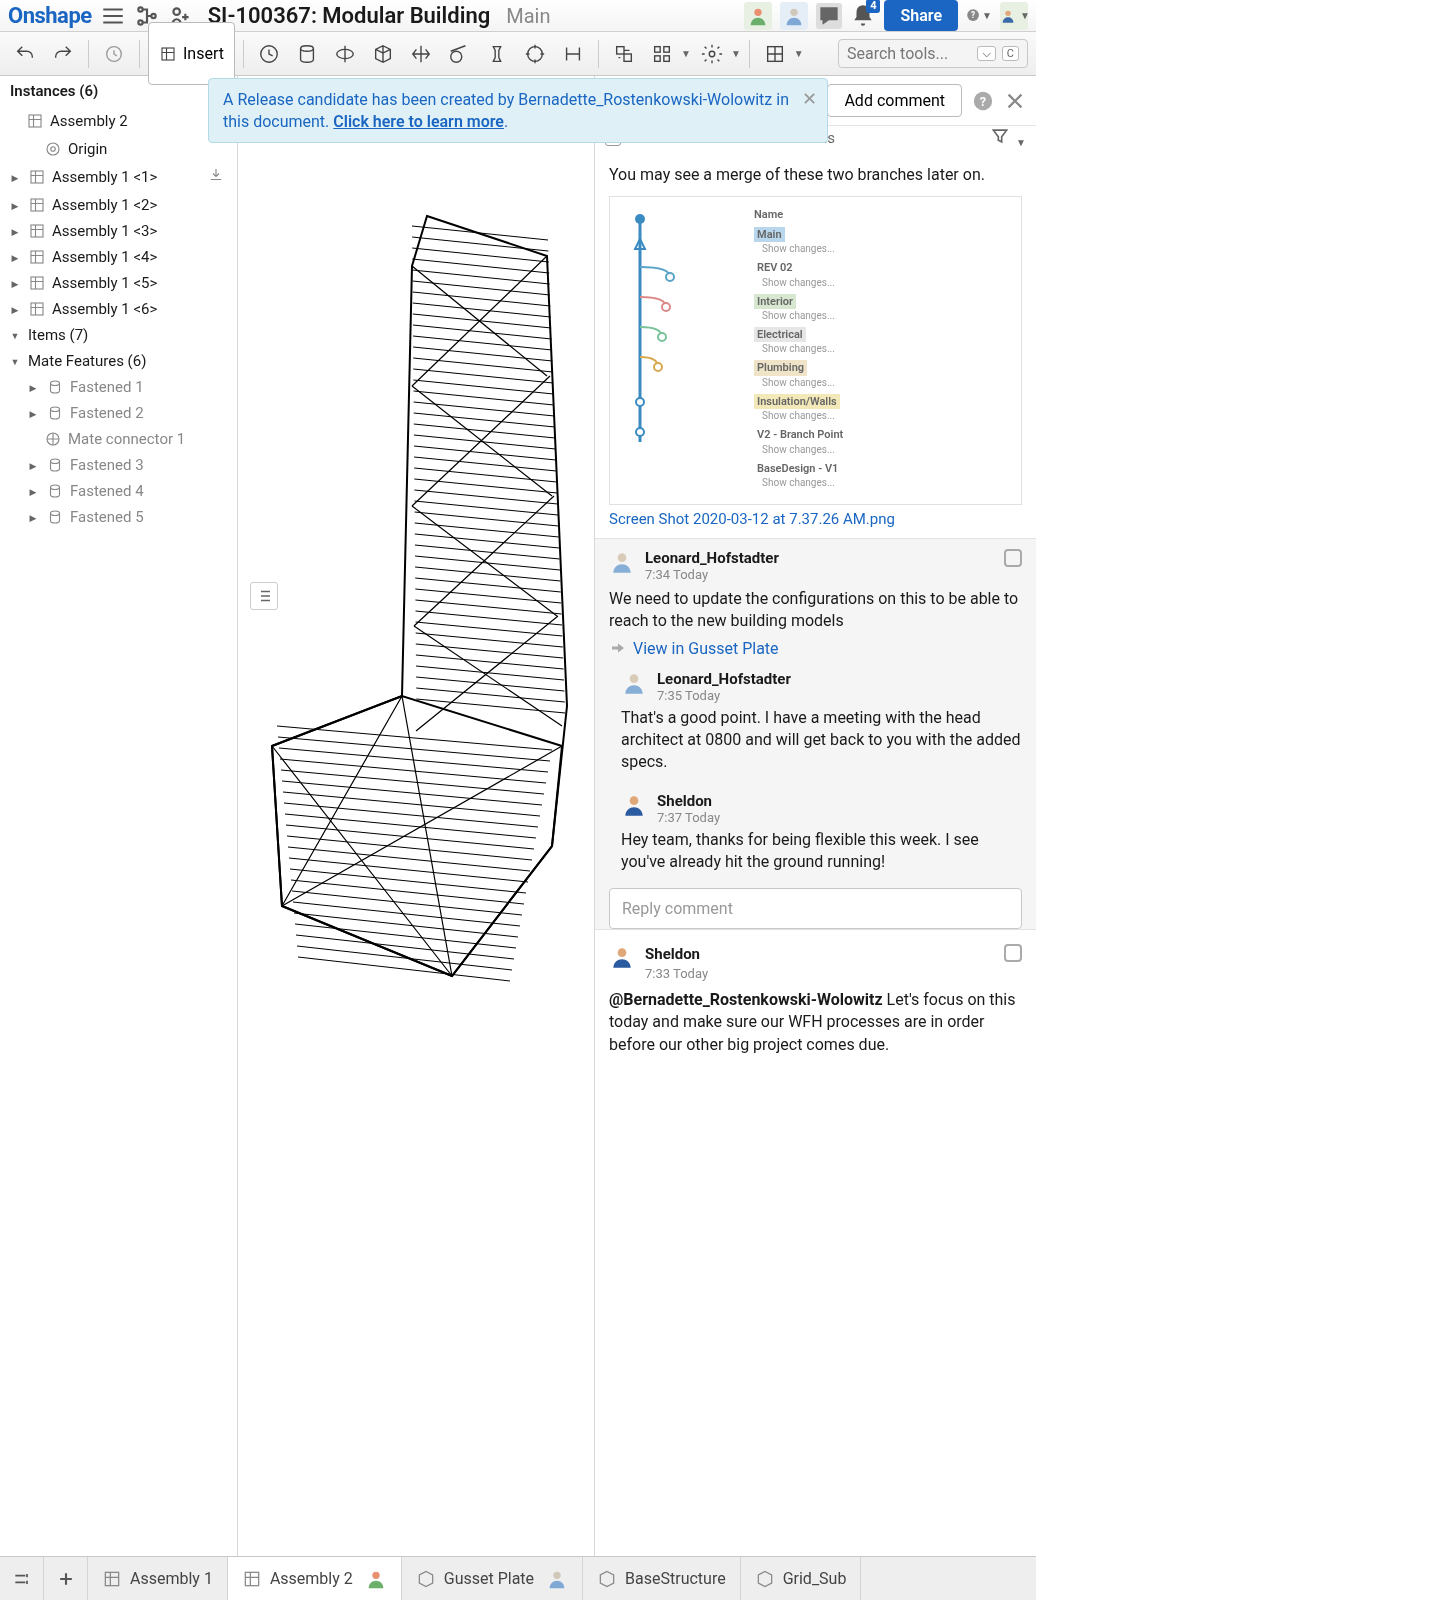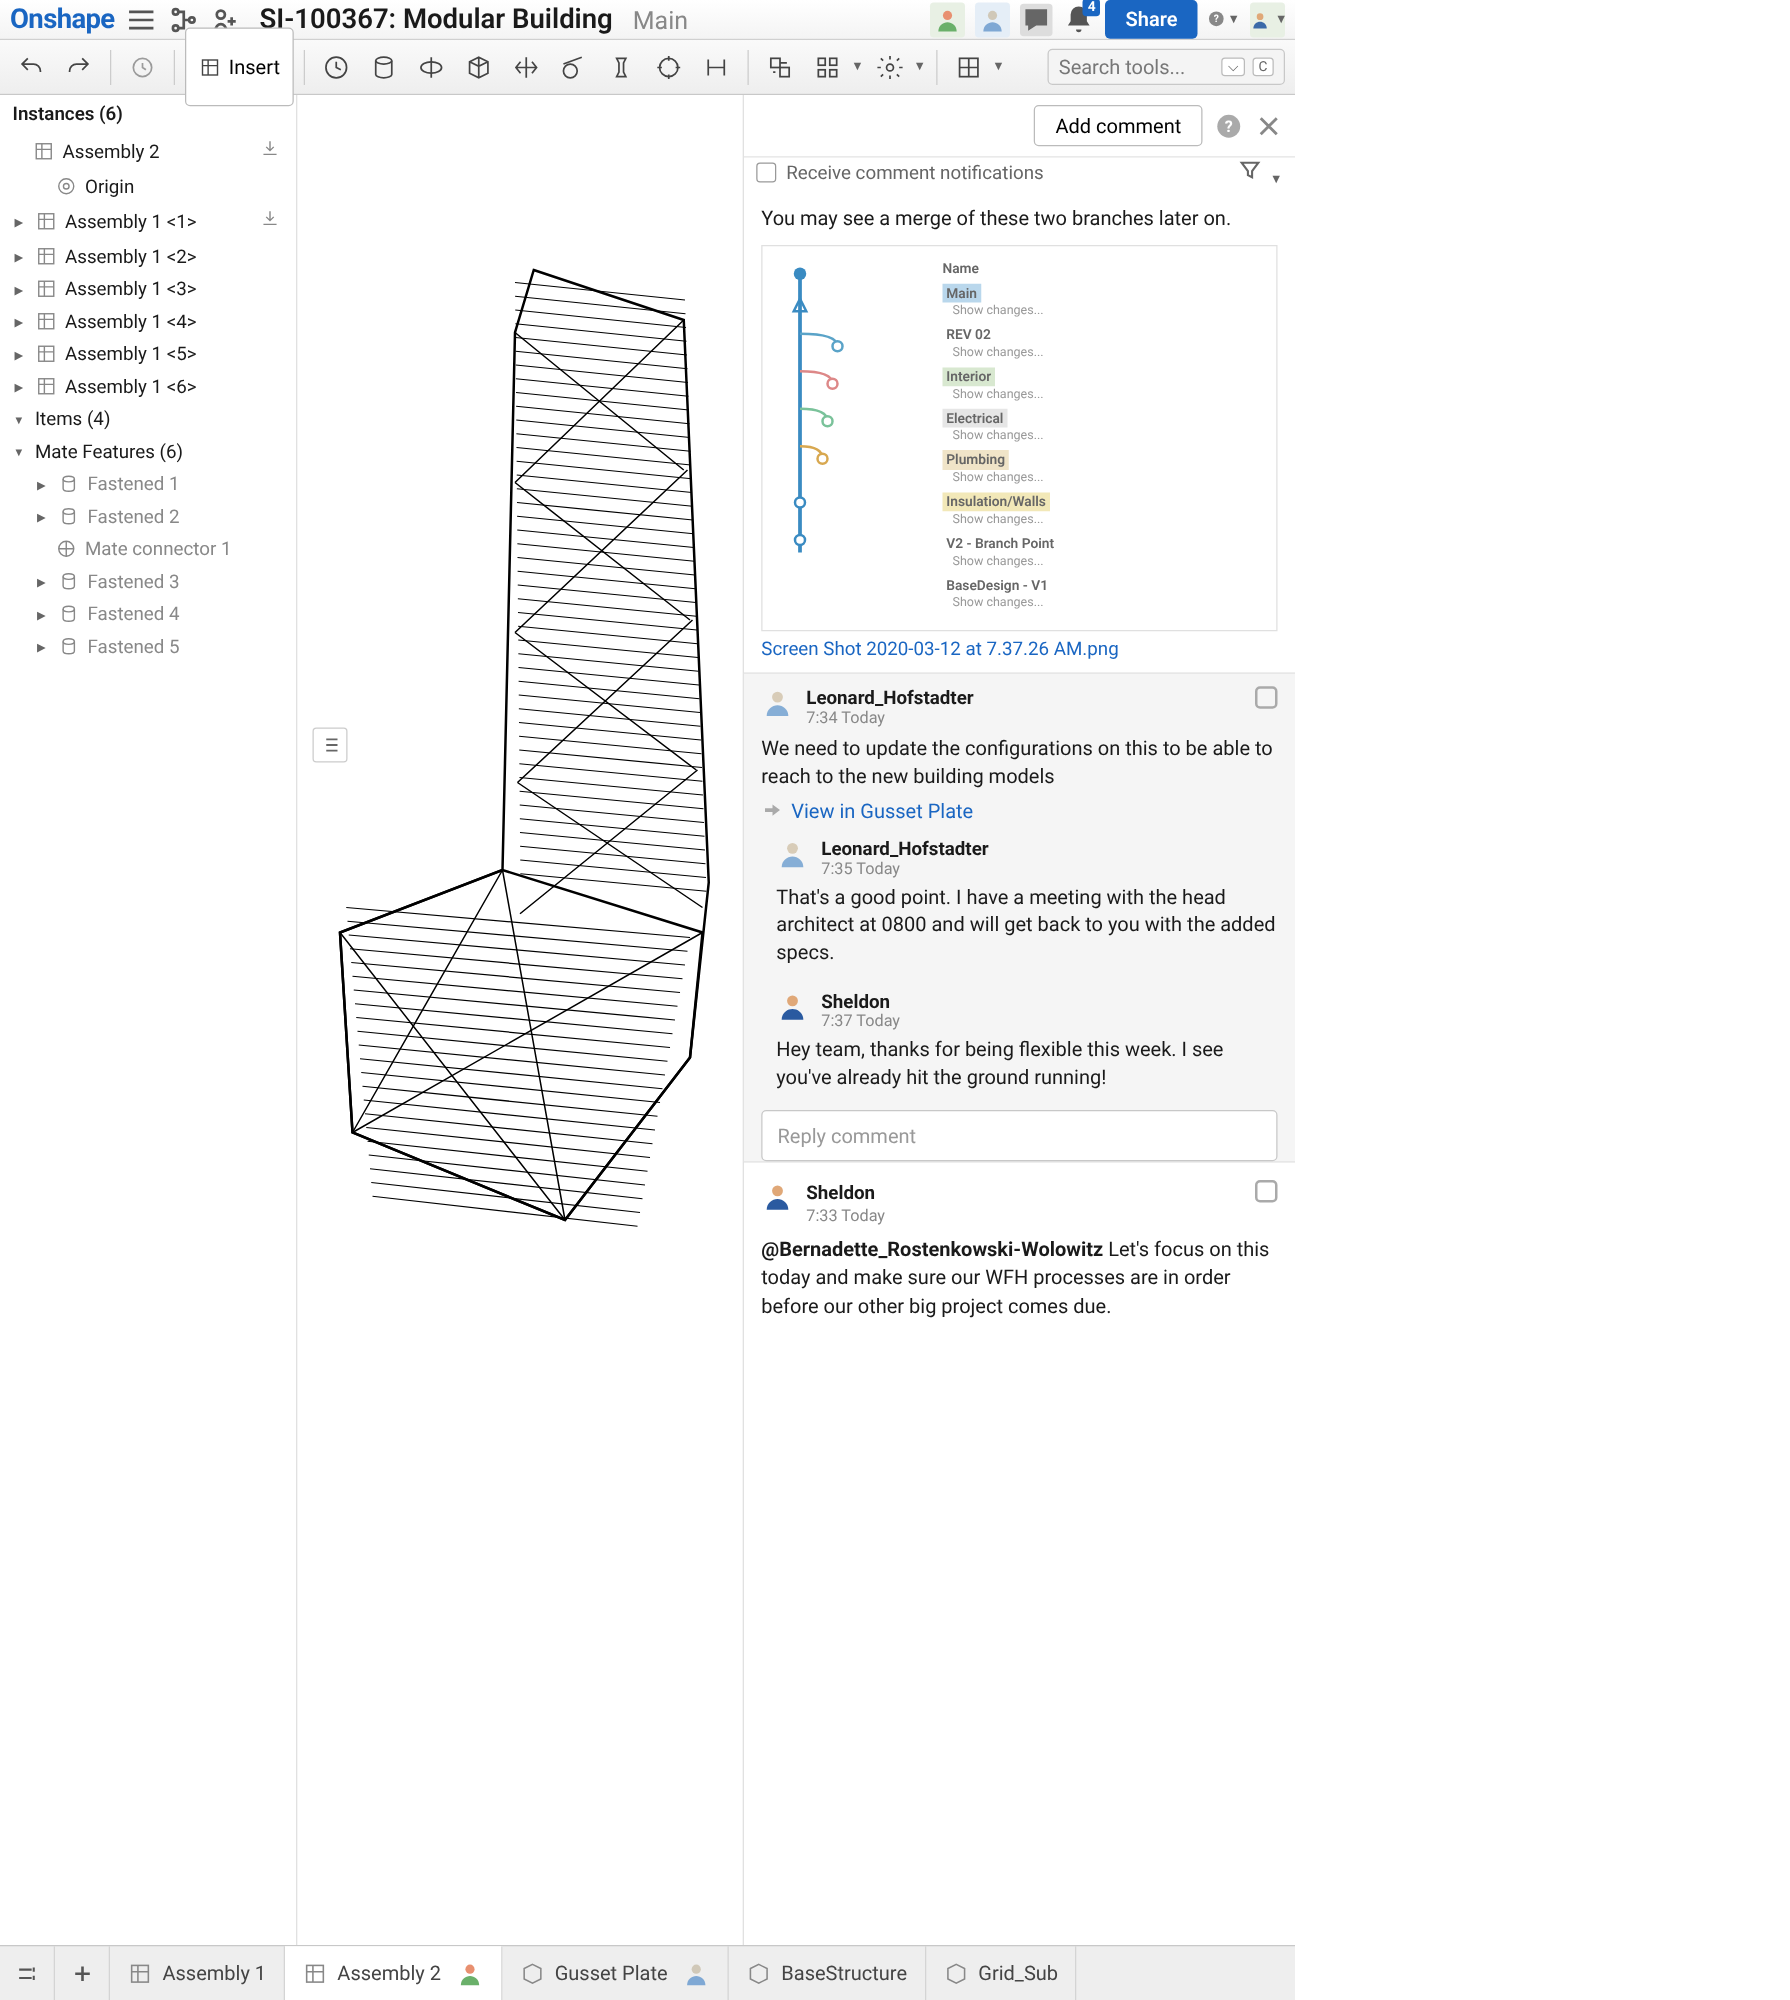--- a/index.html
+++ b/index.html
@@ -355,21 +355,21 @@
       <div class="tree-row">
           <span class="chev svg-chev-r"></span>
           <span class="tree-ic"><svg viewBox="0 0 24 24">
               <rect x="4" y="4" width="16" height="16"></rect>
               <path d="M4 10h16M10 4v16"></path>
             </svg></span>
           <span class="tree-label">Assembly 1 &lt;6&gt;</span>
         </div>
       <div class="tree-row">
           <span class="chev svg-chev-d"></span>
-          <span class="tree-label" style="font-weight:400">Items (4)</span>
+          <span class="tree-label" style="font-weight:400">Items (7)</span>
         </div>
       <div class="tree-row">
           <span class="chev svg-chev-d"></span>
           <span class="tree-label" style="font-weight:400">Mate Features (6)</span>
         </div>
       <div class="tree-row">
           <span class="ind"></span>
           <span class="chev svg-chev-r"></span>
           <span class="tree-ic"><svg viewBox="0 0 24 24">
               <ellipse cx="12" cy="7" rx="6" ry="3"></ellipse>
@@ -418,20 +418,24 @@
           <span class="chev svg-chev-r"></span>
           <span class="tree-ic"><svg viewBox="0 0 24 24">
               <ellipse cx="12" cy="7" rx="6" ry="3"></ellipse>
               <path d="M6 7v10a6 3 0 0012 0V7"></path>
             </svg></span>
           <span class="tree-label" style="color:#888">Fastened 5</span>
         </div>
     </div>
 
     <div class="canvas">
+      <div class="notif-banner">
+        <span>A Release candidate has been created by Bernadette_Rostenkowski-Wolowitz in this document. </span><a href="#">Click here to learn more</a>.
+        <span class="notif-close">✕</span>
+      </div>
       <div class="canvas-tool">
           <svg width="18" height="18" viewBox="0 0 24 24" stroke="#666" fill="none" stroke-width="2">
             <path d="M8 6h12M8 12h12M8 18h12M4 6h0M4 12h0M4 18h0"></path>
           </svg>
         </div>
       <svg class="building" viewBox="0 0 330 812">
         <g stroke="#000" stroke-width="1" fill="none">
 
         <path d="M175 30 L295 70 L315 520 L300 660 L200 790 L30 720 L20 560 L150 510 L160 80 Z" stroke-width="2"></path>
 

